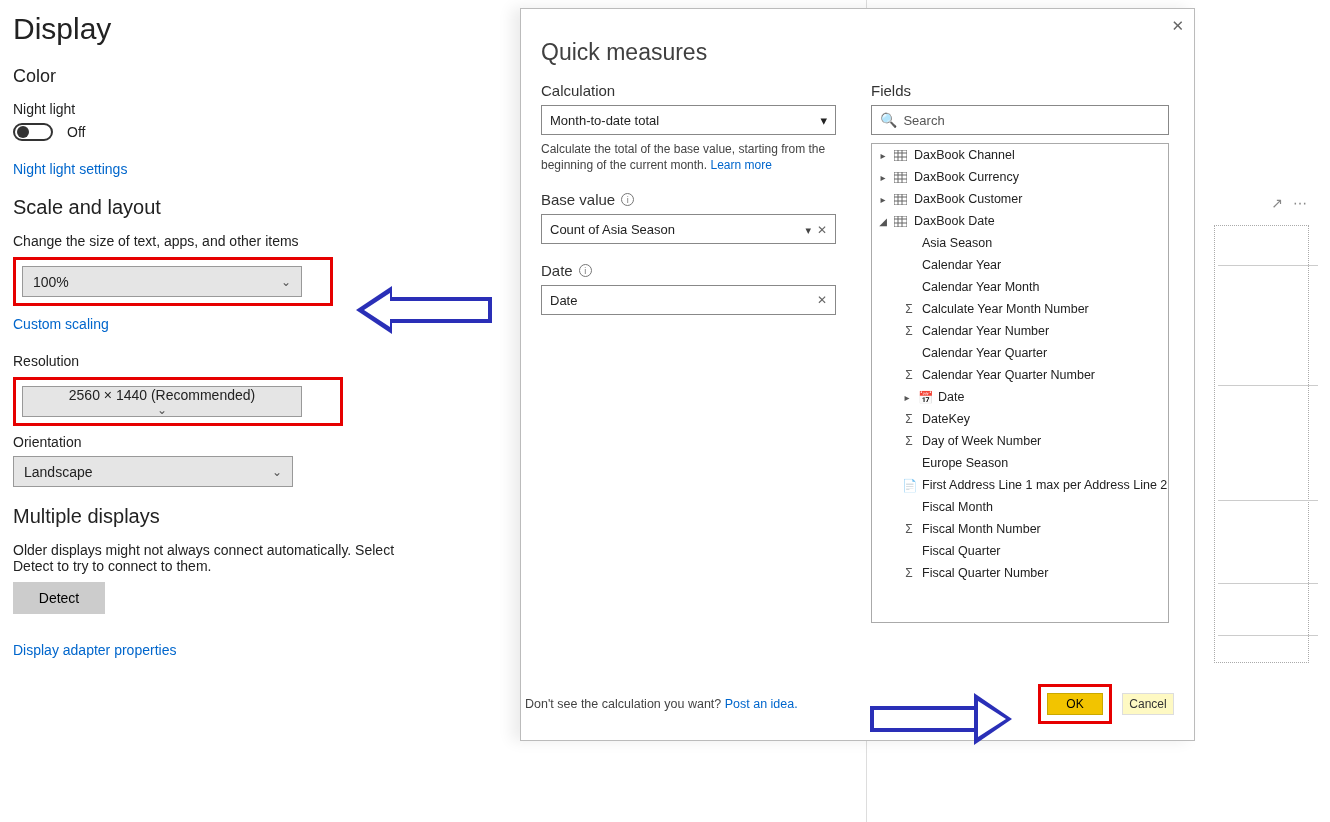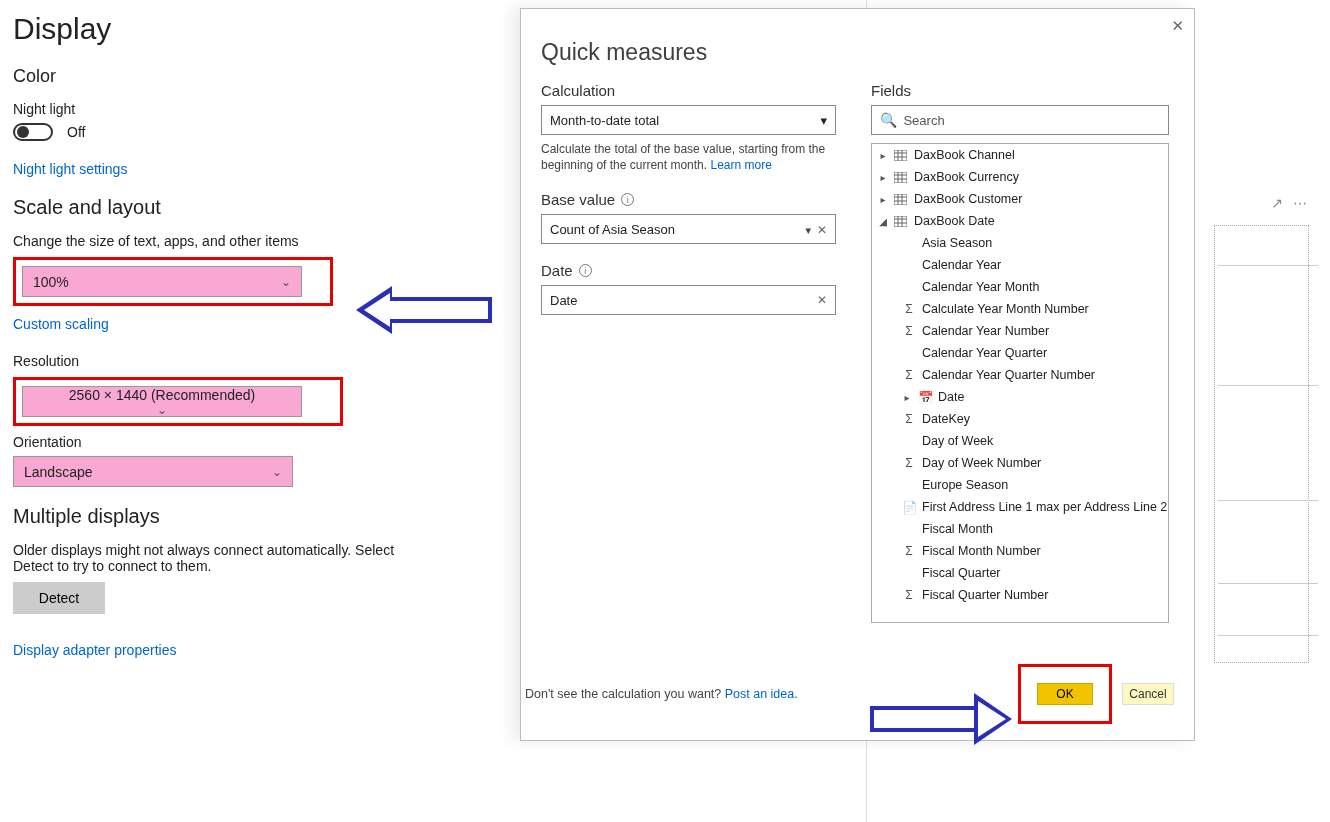--- a/index.html
+++ b/index.html
@@ -22,21 +22,21 @@
     position:relative; background:#fff;
   }
   .toggle-knob {
     width:12px; height:12px; background:#333; border-radius:50%;
     position:absolute; top:1px; left:2px;
   }
   .link { color:#0066cc; font-size:14px; text-decoration:none; display:inline-block; margin-top:6px;}
   .dropdown {
     width:280px; height:31px; border:1px solid #999; font-size:14px;
     display:flex; align-items:center; justify-content:space-between;
-    padding:0 10px; background:#f9a8d4; margin:4px 0;
+    padding:0 10px; background:#e5e5e5; margin:4px 0;
   }
   .dropdown .chev { font-size:12px; color:#555;}
   .red-box { border:3px solid #e60000; padding:6px; display:inline-block; margin:2px 0 4px;}
   .btn-detect {
     width:92px; height:32px; background:#ccc; border:none; font-size:14px; margin:8px 0 22px;
   }
   
   .arrow-big {
     position:absolute; width:140px; height:48px;
   }
@@ -103,21 +103,21 @@
   .calc-icon{width:14px; text-align:center; color:#777;}
 
   
   .qm-footer {
     position:absolute; left:4px; right:20px; bottom:16px; display:flex;
     align-items:center; justify-content:space-between;
   }
   .qm-footer .prompt { font-size:12.5px; color:#444;}
   .qm-footer .prompt .idea{color:#0066cc;}
   .btn-row { display:flex; align-items:center; gap:10px;}
-  .ok-wrap { border:3px solid #e60000; padding:16px; }
+  .ok-wrap { border:3px solid #e60000; padding:6px; }
   .btn-ok {
     width:56px; height:22px; background:#f2c400; border:1px solid #c9a800;
     font-size:12px; color:#000;
   }
   .btn-cancel {
     width:52px; height:22px; background:#fef9c3; border:1px solid #ddd; font-size:12px; color:#333;
   }
 
   
   .arrow-ok {
@@ -339,24 +339,20 @@
           <div class="fl-row child">
             <span class="tri">▸</span>
             <span class="calc-icon">📅</span>
             <span>Date</span>
           </div>
           <div class="fl-row child">
             <span class="sigma">Σ</span>
             <span>DateKey</span>
           </div>
           <div class="fl-row child">
-            <span class="sigma"></span>
-            <span>Day of Week</span>
-          </div>
-          <div class="fl-row child">
             <span class="sigma">Σ</span>
             <span>Day of Week Number</span>
           </div>
           <div class="fl-row child">
             <span class="sigma"></span>
             <span>Europe Season</span>
           </div>
           <div class="fl-row child">
             <span class="calc-icon">📄</span>
             <span>First Address Line 1 max per Address Line 2</span>

